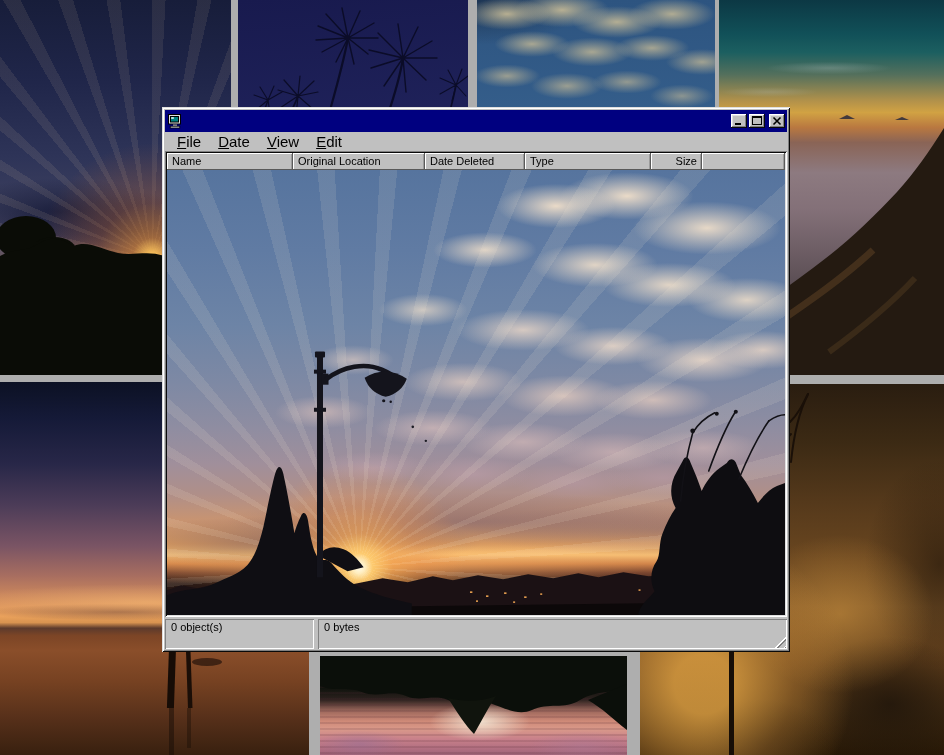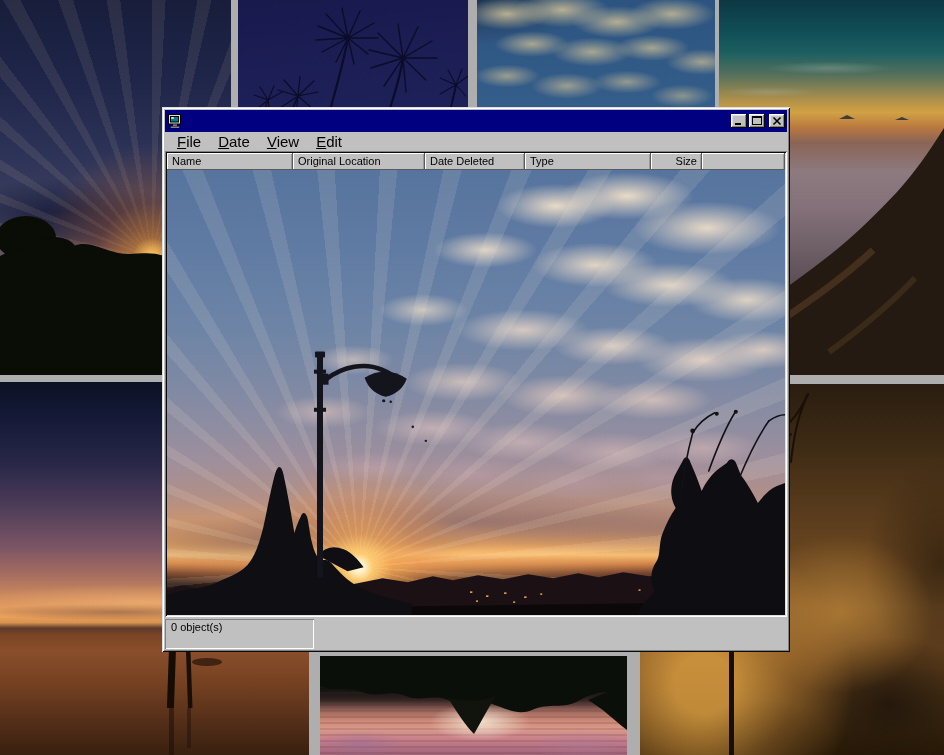--- a/index.html
+++ b/index.html
@@ -283,16 +283,20 @@
           </g>
           <circle cx="524" cy="260" r="2.4" fill="#121116"></circle>
           <circle cx="548" cy="243" r="2" fill="#121116"></circle>
           <circle cx="567" cy="241" r="2" fill="#121116"></circle>
         </svg>
       </div>
     </div>
 
     <div class="statusbar">
       <div class="status-panel sp-objects">0 object(s)</div>
+      <div class="status-panel sp-bytes">
+        <span>0 bytes</span>
+        <div class="grip"></div>
+      </div>
     </div>
 
   </div>
 </div>
 
 </body></html>

